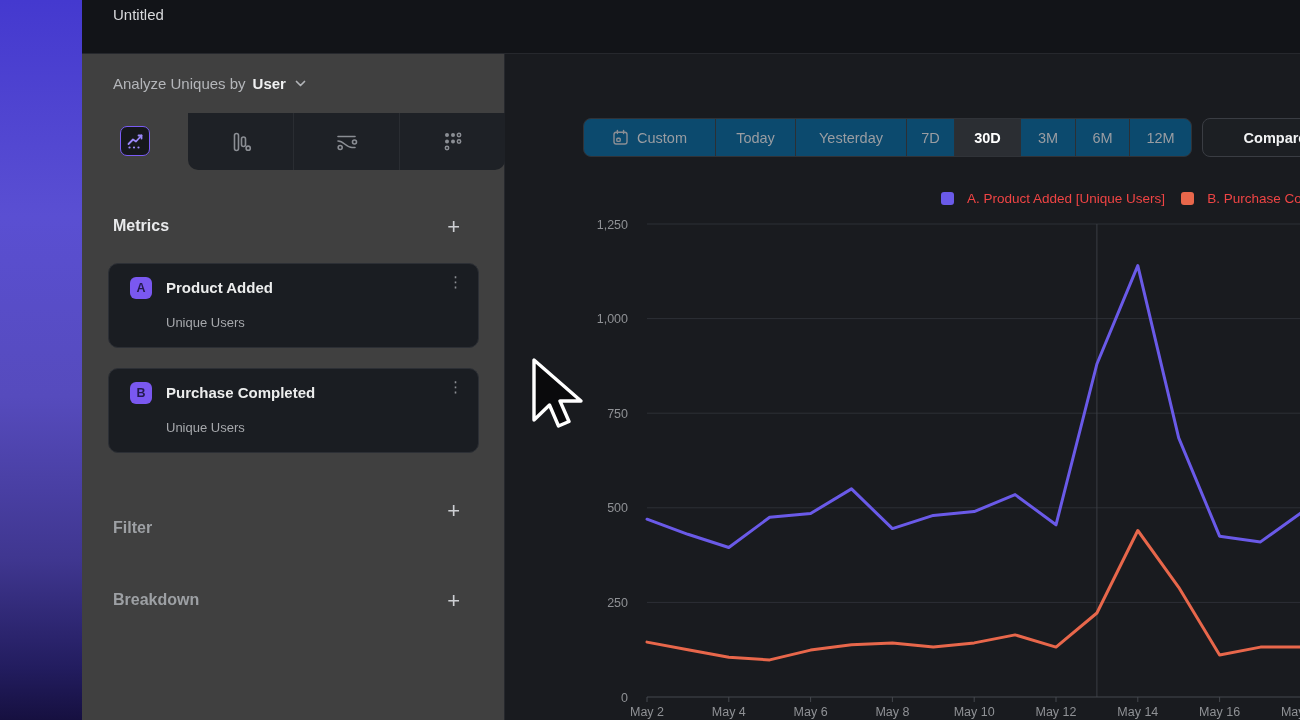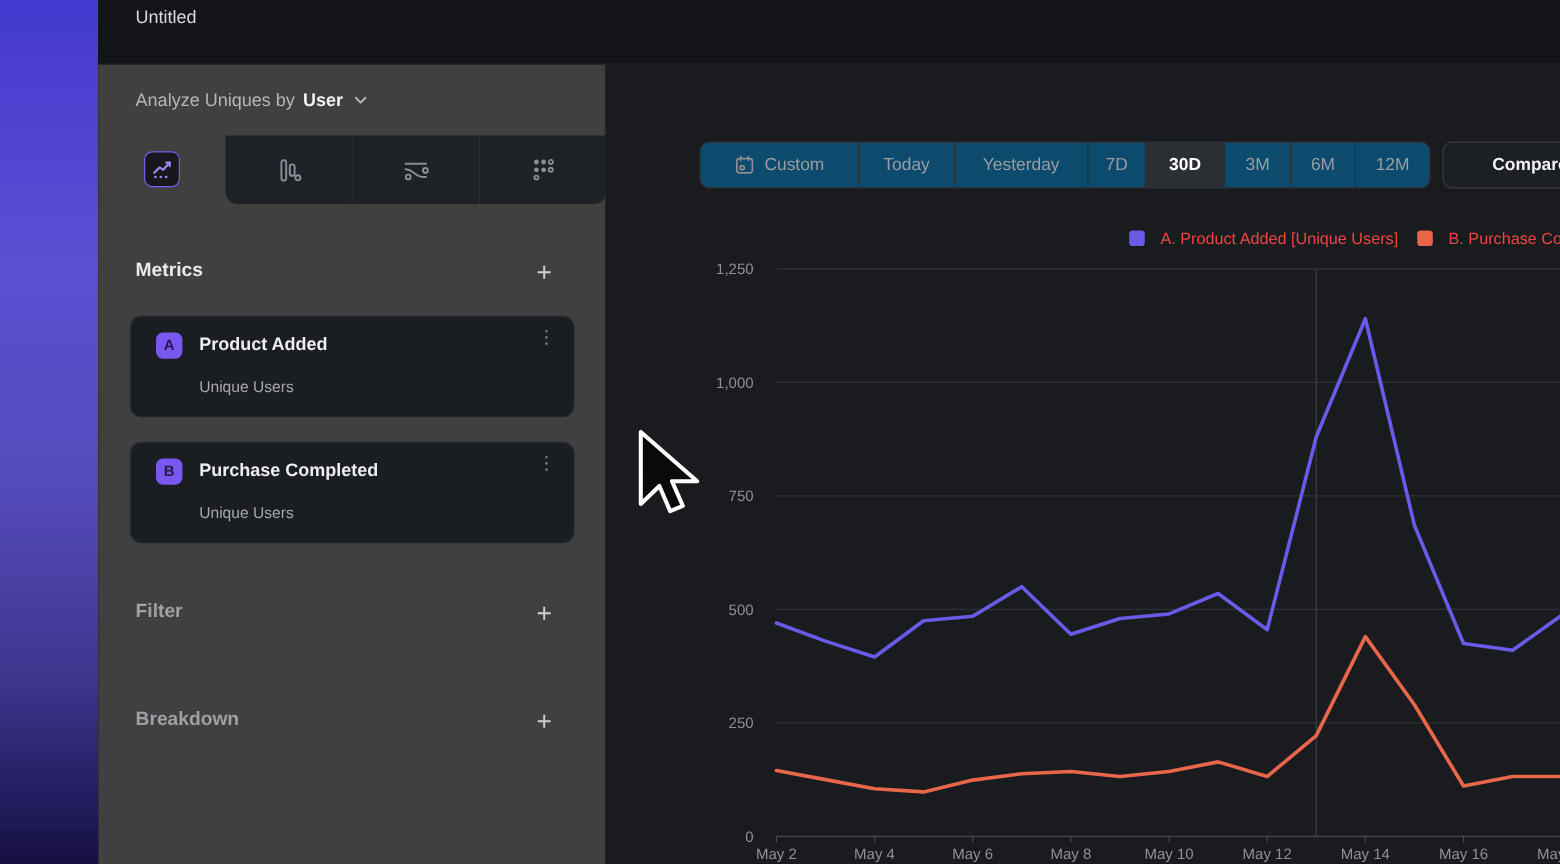--- a/index.html
+++ b/index.html
@@ -49,21 +49,21 @@
     background:#1a1d22; border:1px solid #2c2f35; border-radius:10px; }
   .card-a { top:209px; } .card-b { top:314px; }
   .metric-badge { position:absolute; left:21px; top:13px; width:22px; height:22px;
     background:#7a58f0; border-radius:6px; color:#231a4e; font-size:12.5px; font-weight:700;
     display:flex; align-items:center; justify-content:center; }
   .metric-name { position:absolute; left:57px; top:15px; font-size:15px; font-weight:700; color:#eceded; }
   .metric-sub  { position:absolute; left:57px; top:51px; font-size:13px; color:#a6a8ac; }
   .kebab { position:absolute; right:15px; top:14px; color:#8b8e93; font-size:15px;
            letter-spacing:0; line-height:7px; text-align:center; }
 
-  .filter-header    { position:absolute; left:31px; top:447px; }
+  .filter-header    { position:absolute; left:31px; top:465px; }
   .filter-plus      { top:447px; }
   .breakdown-header { position:absolute; left:31px; top:537px; }
   .breakdown-plus   { top:537px; }
 
   
   .main { position:absolute; left:423px; top:54px; width:795px; height:666px;
           background:#191b1f; }
 
   .range-bar { position:absolute; left:501px; top:118px; height:39px; display:flex;
     border:1px solid #303338; border-radius:8px; overflow:hidden; background:#0c4a6e; }

